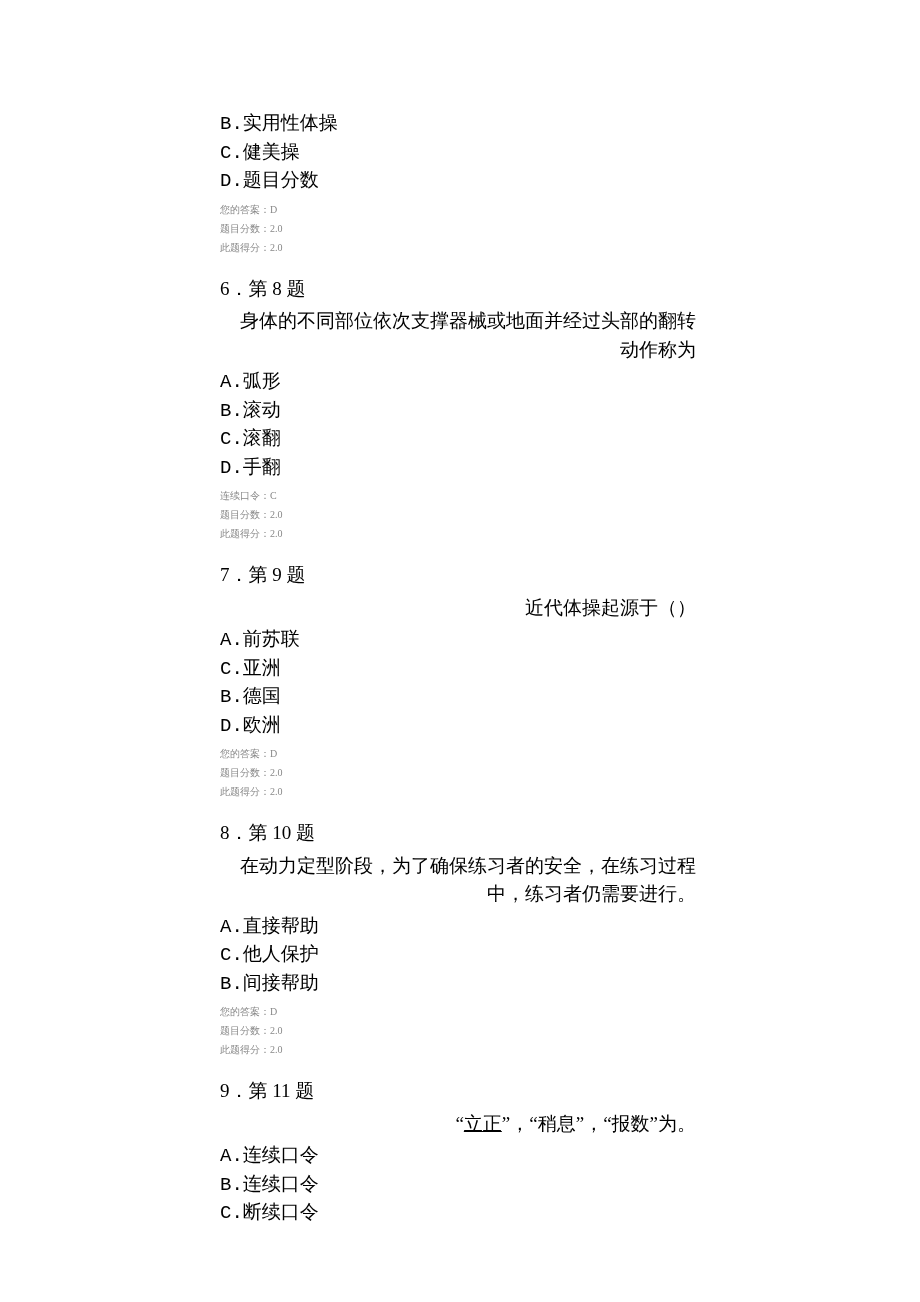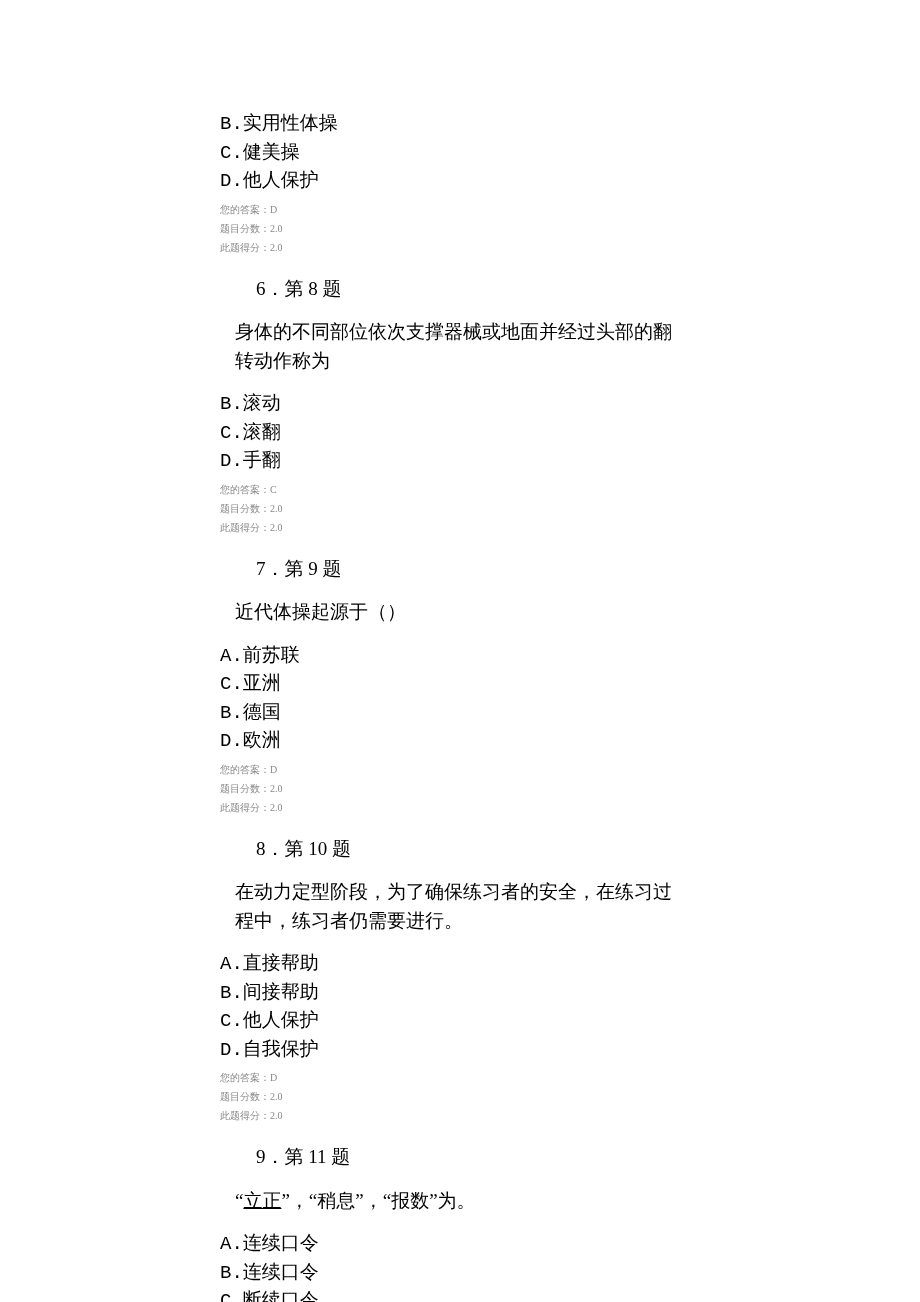--- a/index.html
+++ b/index.html
@@ -23,71 +23,70 @@
   .meta {
     font-size: 10px;
     color: #888888;
     line-height: 1.9;
     margin-top: 4px;
     margin-bottom: 18px;
     font-family: "SimSun", "Songti SC", serif;
   }
   .qheader {
     margin-top: 10px;
-    margin-left: 36px;
   }
   .underline {
     text-decoration: underline;
   }
   
-  .block { margin: 15px; }
+  .block { margin: 4px; text-align: right; }
 </style>
 </head>
 <body>
 
 <div class="page">
 
   <div class="option">B.实用性体操</div>
   <div class="option">C.健美操</div>
-  <div class="option">D.他人保护</div>
+  <div class="option">D.题目分数</div>
   <div class="meta">
     <div>您的答案：D</div>
     <div>题目分数：2.0</div>
     <div>此题得分：2.0</div>
   </div>
 
   <div class="qheader">6．第 8 题</div>
   <div class="block">身体的不同部位依次支撑器械或地面并经过头部的翻转动作称为</div>
+  <div class="option">A.弧形</div>
   <div class="option">B.滚动</div>
   <div class="option">C.滚翻</div>
   <div class="option">D.手翻</div>
   <div class="meta">
-    <div>您的答案：C</div>
+    <div>连续口令：C</div>
     <div>题目分数：2.0</div>
     <div>此题得分：2.0</div>
   </div>
 
   <div class="qheader">7．第 9 题</div>
   <div class="block">近代体操起源于（）</div>
   <div class="option">A.前苏联</div>
   <div class="option">C.亚洲</div>
   <div class="option">B.德国</div>
   <div class="option">D.欧洲</div>
   <div class="meta">
     <div>您的答案：D</div>
     <div>题目分数：2.0</div>
     <div>此题得分：2.0</div>
   </div>
 
   <div class="qheader">8．第 10 题</div>
   <div class="block">在动力定型阶段，为了确保练习者的安全，在练习过程中，练习者仍需要进行。</div>
   <div class="option">A.直接帮助</div>
+  <div class="option">C.他人保护</div>
   <div class="option">B.间接帮助</div>
-  <div class="option">C.他人保护</div>
-  <div class="option">D.自我保护</div>
   <div class="meta">
     <div>您的答案：D</div>
     <div>题目分数：2.0</div>
     <div>此题得分：2.0</div>
   </div>
 
   <div class="qheader">9．第 11 题</div>
   <div class="block">
     <span>“</span><span class="underline">立正</span><span>”，“稍息”，“报数”为。</span>
   </div>

